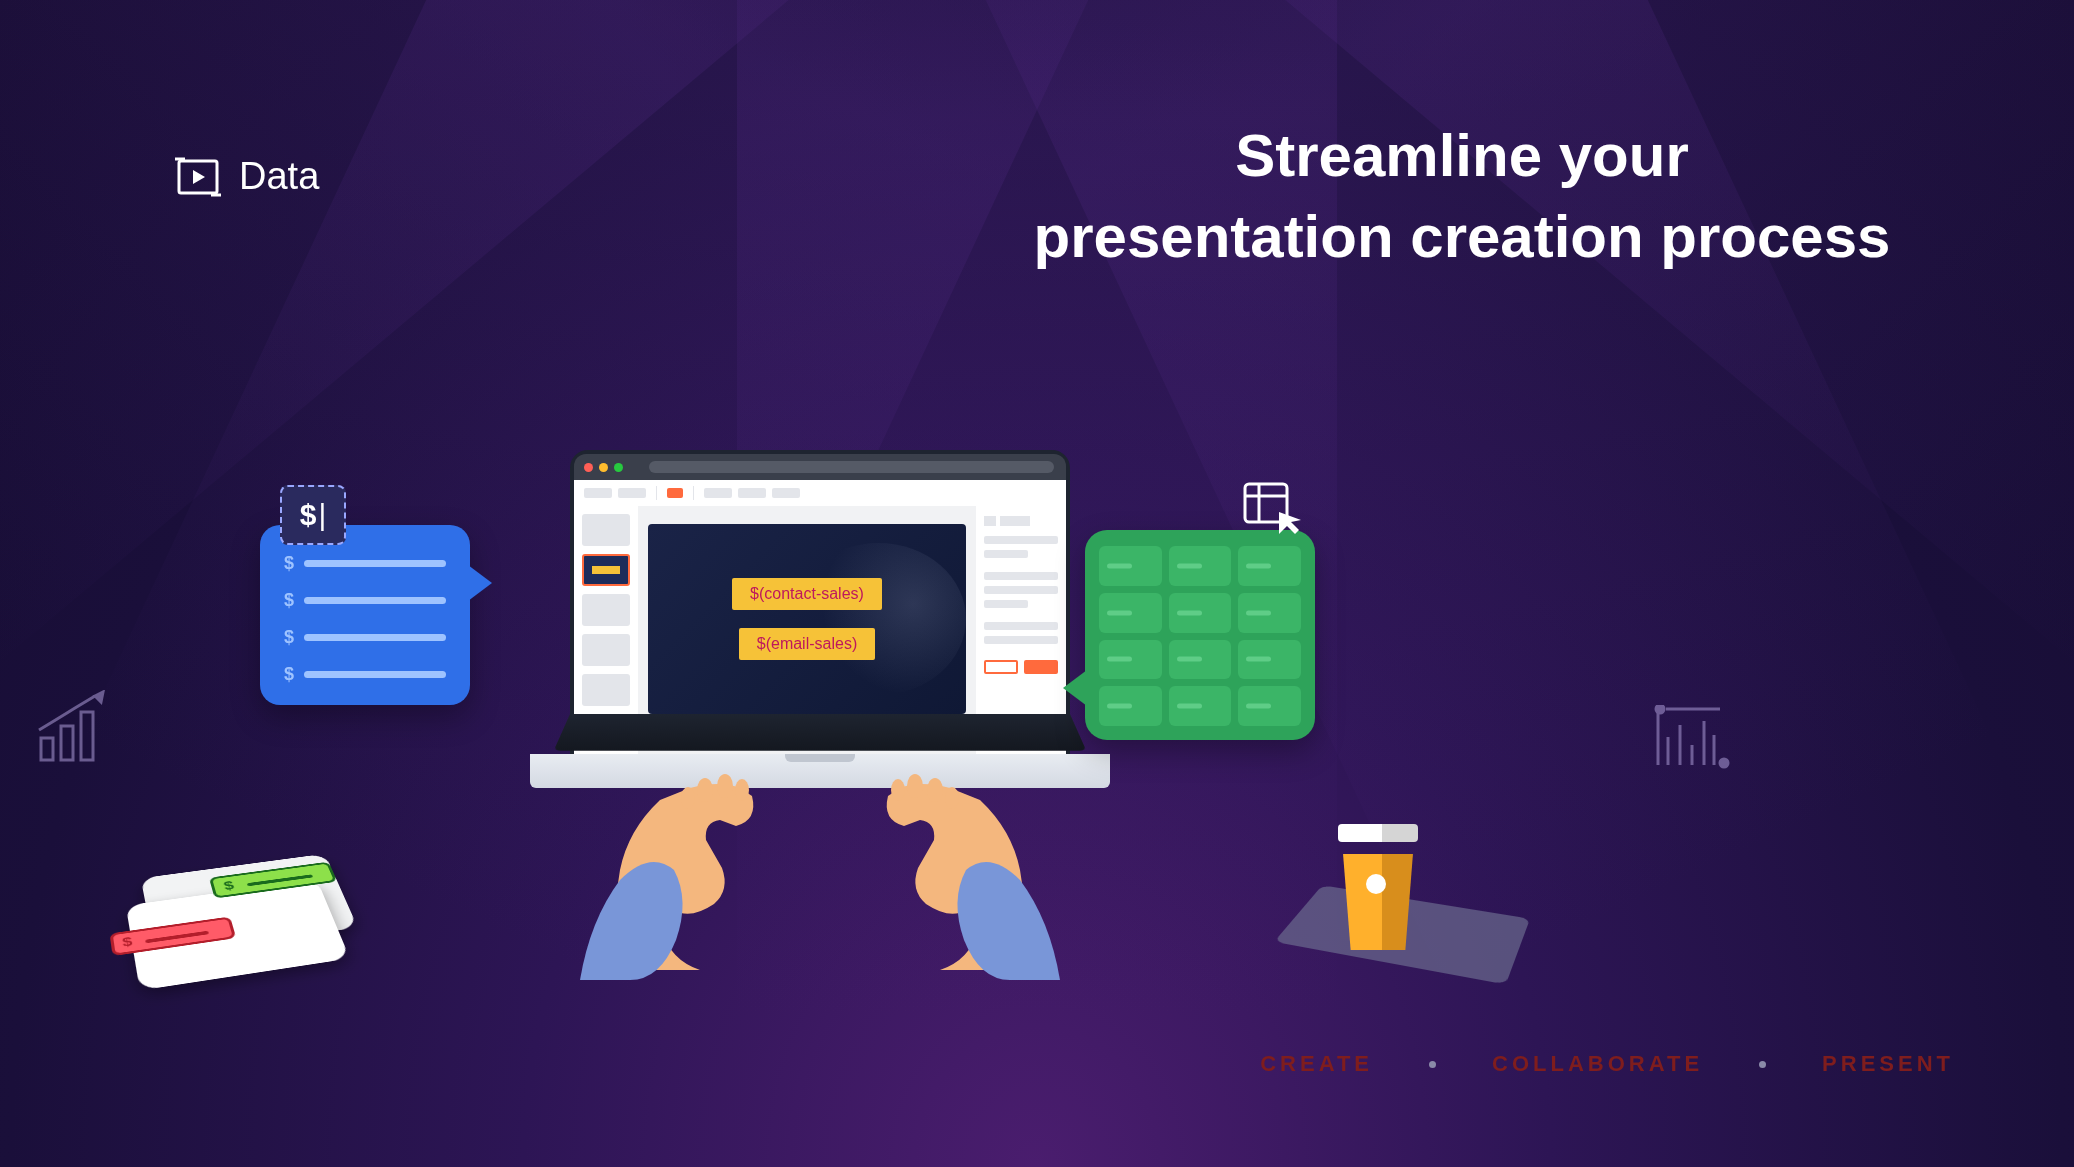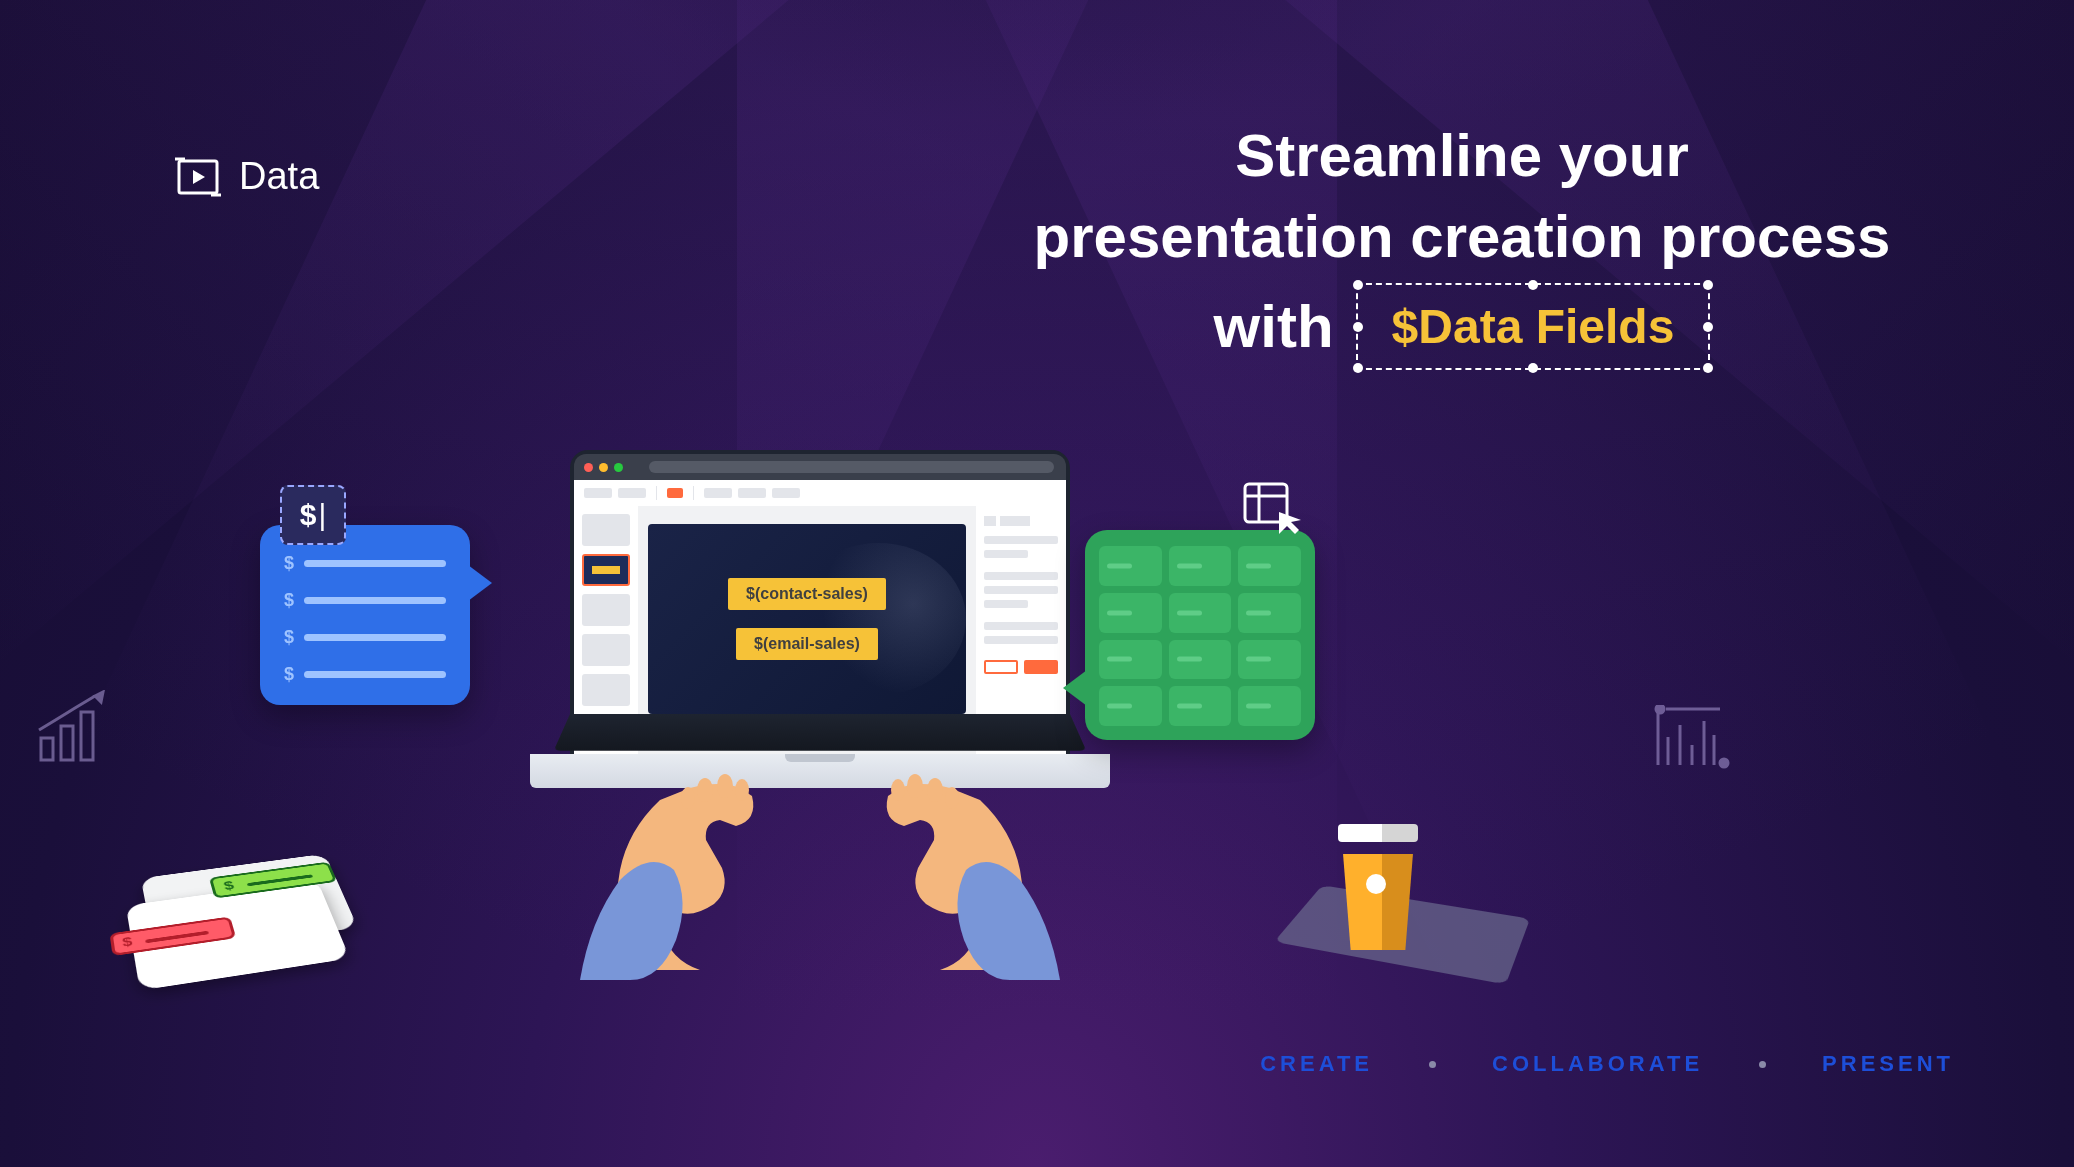--- a/index.html
+++ b/index.html
@@ -154,22 +154,22 @@
   }
   .slide-canvas::before {
     content: '';
     position: absolute;
     right: 0; top: 10%; bottom: 10%; width: 55%;
     background: radial-gradient(circle at 70% 40%, rgba(200,210,240,0.15), transparent 60%);
     border-radius: 50%;
   }
   .field-pill {
     background: #f6c238;
-    color: #404040;
-    font-weight: 700;
+    color: #be185d;
+    font-weight: 400;
     font-size: 16px;
     padding: 7px 18px;
     border-radius: 2px;
     position: relative;
     z-index: 1;
   }
 
   .right-panel {
     width: 90px; background: #fff; padding: 10px 8px;
   }
@@ -372,21 +372,21 @@
   }
 
   
   .footer {
     position: absolute;
     bottom: 90px;
     right: 120px;
     display: flex;
     align-items: center;
     gap: 56px;
-    color: #1d4ed8;
+    color: #7f1d1d;
     font-size: 22px;
     font-weight: 600;
     letter-spacing: 4px;
   }
   .footer .bullet {
     width: 7px; height: 7px; background: #8a8aa8; border-radius: 50%;
   }
 </style>
 </head>
 <body>
@@ -407,34 +407,20 @@
       <line x1="36" y1="38" x2="46" y2="38" stroke="#fff" stroke-width="3"></line>
       <polygon points="18,13 18,27 30,20" fill="#fff"></polygon>
     </svg>
   </span>
   <span class="logo-text">Data</span>
 </div>
 
 <div class="headline">
   <div class="line">Streamline your</div>
   <div class="line">presentation creation process</div>
-  <div class="with-row">
-    <span class="with-word">with</span>
-    <span class="data-fields-box">
-      <span>$Data Fields</span>
-      <span class="handle tl"></span>
-      <span class="handle tm"></span>
-      <span class="handle tr"></span>
-      <span class="handle ml"></span>
-      <span class="handle mr"></span>
-      <span class="handle bl"></span>
-      <span class="handle bm"></span>
-      <span class="handle br"></span>
-    </span>
-  </div>
 </div>
 
 <div class="laptop">
   <div class="laptop-screen">
     <div class="mac-bar">
       <span class="dot red"></span>
       <span class="dot yellow"></span>
       <span class="dot green"></span>
       <span class="search"></span>
     </div>

